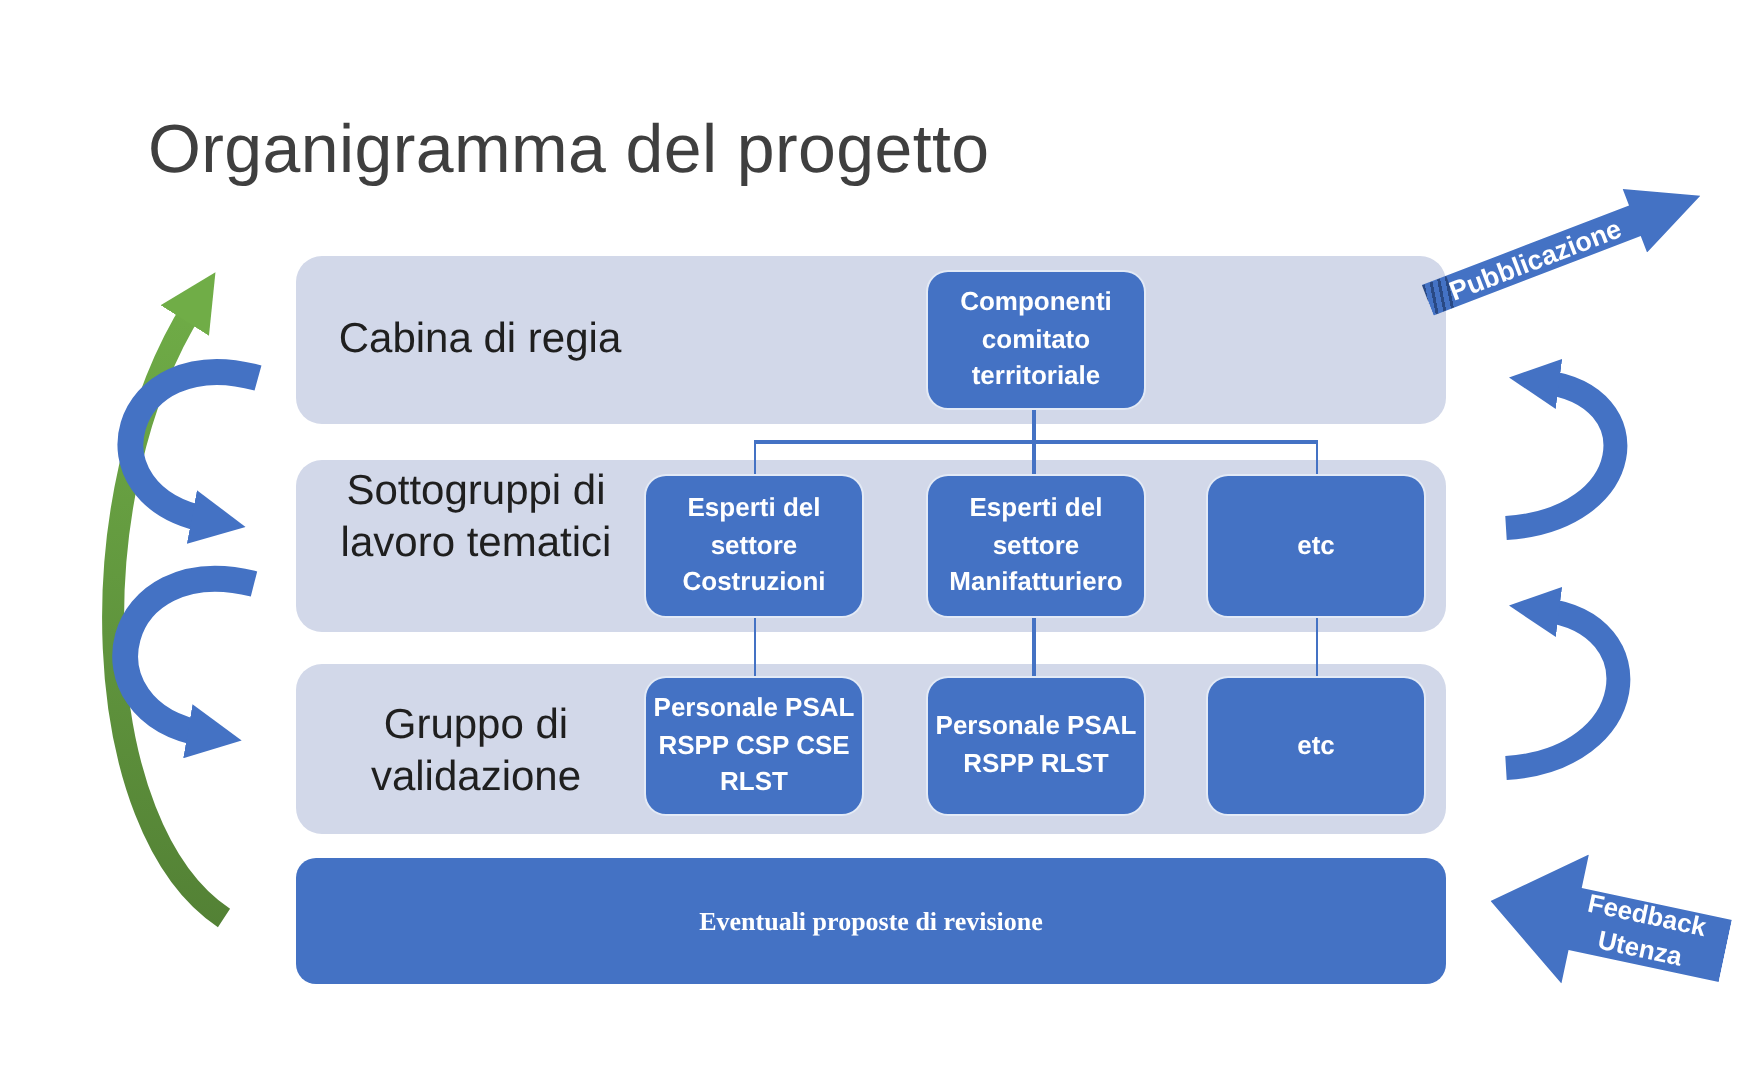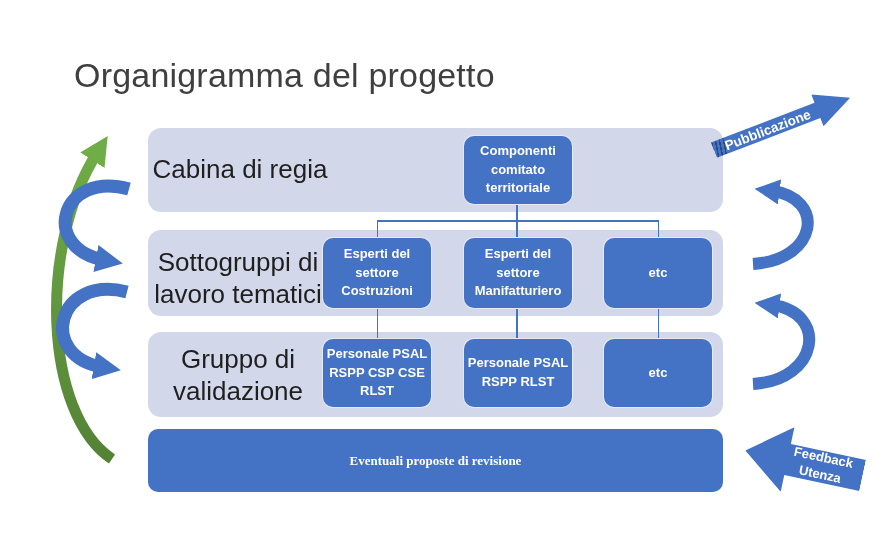--- a/index.html
+++ b/index.html
@@ -9,21 +9,21 @@
   }
   .title{
     position:absolute;left:74px;top:56px;font-size:34px;font-weight:400;
     color:#3f3f3f;letter-spacing:0.2px;white-space:nowrap;
   }
   .band{
     position:absolute;left:148px;width:575px;background:#d2d8e9;border-radius:13px;
   }
   .band-label{
     position:absolute;width:176px;display:flex;align-items:center;justify-content:center;
-    text-align:center;font-size:26px;color:#1f1f1f;line-height:1.22;white-space:pre-line;
+    text-align:center;font-size:21px;color:#1f1f1f;line-height:1.22;white-space:pre-line;
   }
   .node{
     position:absolute;width:110px;background:#4472c4;border:1.5px solid rgba(255,255,255,0.85);
     border-radius:11px;box-sizing:border-box;display:flex;align-items:center;justify-content:center;
     color:#ffffff;font-weight:700;font-size:13px;line-height:1.45;text-align:center;white-space:pre-line;
   }
   .bottom-bar{
     position:absolute;left:148px;top:429px;width:575px;height:63px;background:#4472c4;
     border-radius:10px;display:flex;align-items:center;justify-content:center;
     color:#fff;font-weight:700;font-size:13px;font-family:Liberation Serif, serif;
@@ -87,21 +87,21 @@
     <path d="M 127 292 C 56 274, 38 356, 102 367" fill="none" stroke="#4472c4" stroke-width="13" marker-end="url(#mBlue)"></path>
     <path d="M 753 264 C 818 260, 826 198, 772 191" fill="none" stroke="#4472c4" stroke-width="12" marker-end="url(#mBlue)"></path>
     <path d="M 753 384 C 820 380, 828 312, 772 305" fill="none" stroke="#4472c4" stroke-width="12" marker-end="url(#mBlue)"></path>
   </svg>
 
   <div class="band" style="top:128px;height:84px;"></div>
   <div class="band" style="top:230px;height:86px;"></div>
   <div class="band" style="top:332px;height:85px;"></div>
 
   <div class="band-label" style="left:152px;top:128px;height:84px;">Cabina di regia</div>
-  <div class="band-label" style="left:150px;top:248px;height:62px;">Sottogruppi di
+  <div class="band-label" style="left:150px;top:228px;height:62px;">Sottogruppi di
 lavoro tematici</div>
   <div class="band-label" style="left:150px;top:332px;height:87px;">Gruppo di
 validazione</div>
 
   <div class="conn v" style="left:516px;top:205px;height:16px;"></div>
   <div class="conn h" style="left:377px;top:220px;width:282px;"></div>
   <div class="conn v" style="left:376.5px;top:221px;height:16px;"></div>
   <div class="conn v" style="left:516px;top:221px;height:16px;"></div>
   <div class="conn v" style="left:657.5px;top:221px;height:16px;"></div>
   <div class="conn v" style="left:376.5px;top:309px;height:29px;"></div>

